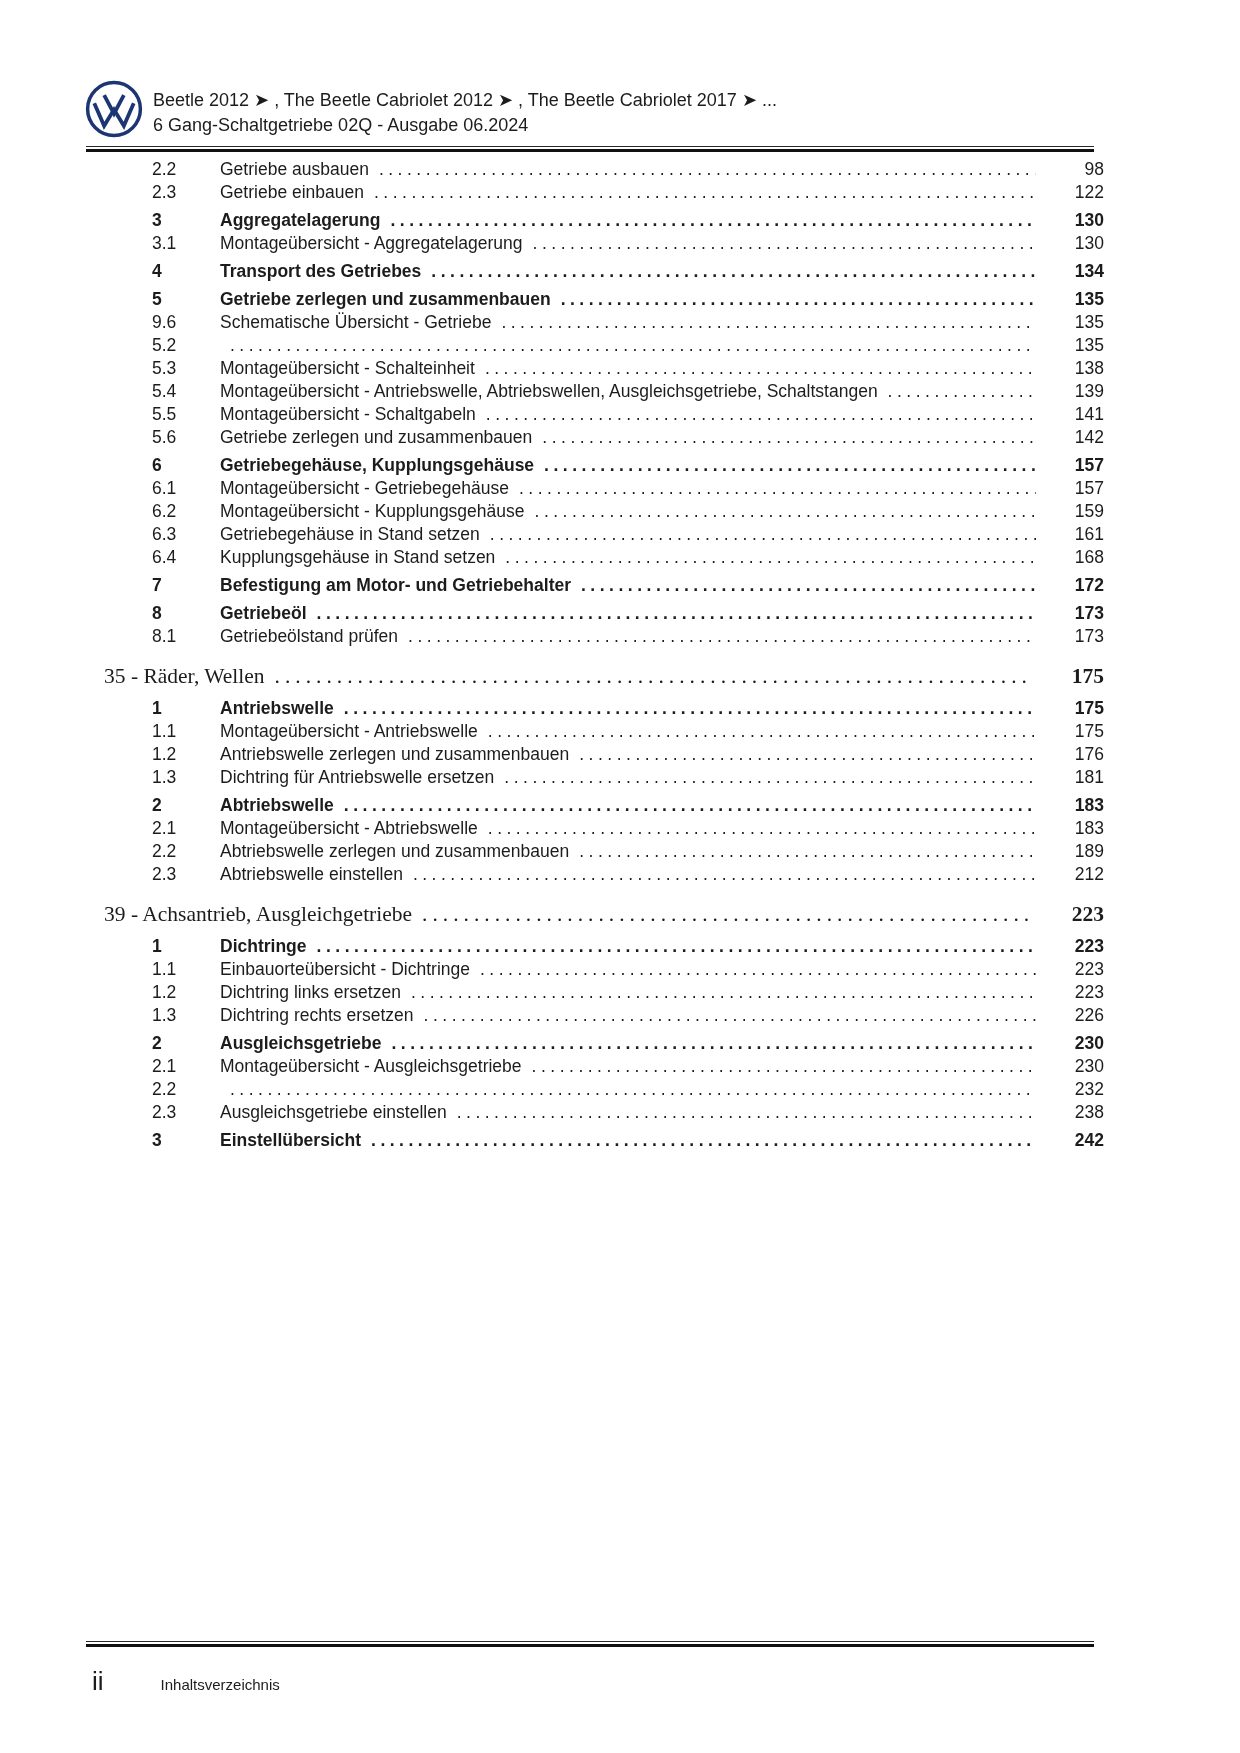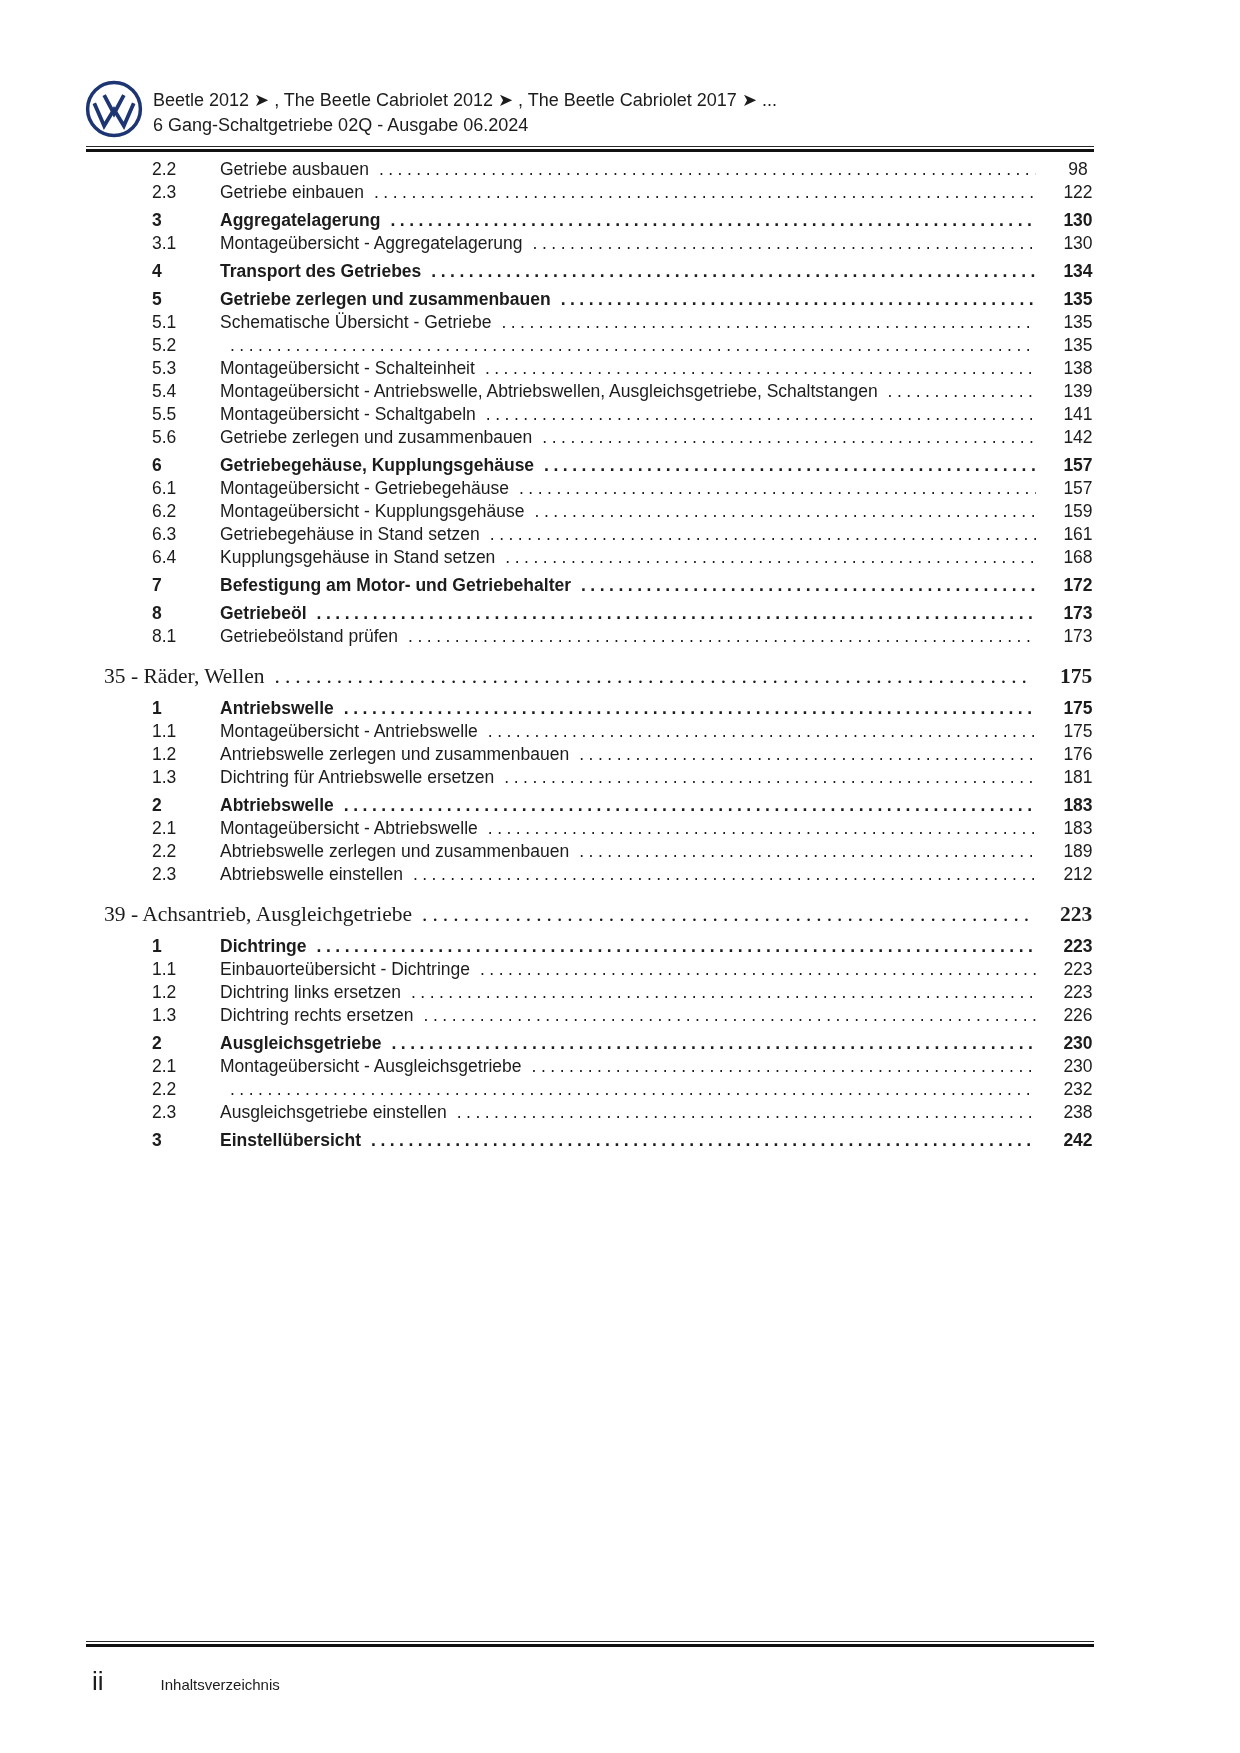--- a/index.html
+++ b/index.html
@@ -36,21 +36,21 @@
   .row .num { width:68px; flex:0 0 68px; }
   .row .title { flex:0 1 auto; white-space:nowrap; }
   .row .leader {
     flex:1 1 0; overflow:hidden; white-space:nowrap;
     margin:0 16px 0 10px; letter-spacing:4.5px; color:#1c1c1c;
     min-width:14px;
   }
   .row .leader::after {
     content:"........................................................................................................................................................................";
   }
-  .row .pagenum { flex:0 0 52px; width:52px; text-align:center; }
+  .row .pagenum { flex:0 0 52px; width:52px; text-align:right; }
 
   .row.section { font-weight:bold; margin-top:5px; }
   .row.chapter {
     font-weight:normal; font-size:21.5px; line-height:27px;
     padding-left:0; margin-top:15px; margin-bottom:7px;font-family:Liberation Serif, serif;
   }
   .row.chapter .leader { letter-spacing:5px; }
   .row.chapter .pagenum { font-weight:bold; flex-basis:56px; width:56px; }
 
   
@@ -114,21 +114,21 @@
     <span class="leader"></span>
     <span class="pagenum">134</span>
   </div>
       <div class="row section">
     <span class="num">5</span>
     <span class="title">Getriebe zerlegen und zusammenbauen</span>
     <span class="leader"></span>
     <span class="pagenum">135</span>
   </div>
       <div class="row">
-    <span class="num">5.1</span>
+    <span class="num">9.6</span>
     <span class="title">Schematische Übersicht - Getriebe</span>
     <span class="leader"></span>
     <span class="pagenum">135</span>
   </div>
       <div class="row">
     <span class="num">5.2</span>
     <span class="leader"></span>
     <span class="pagenum">135</span>
   </div>
       <div class="row">

